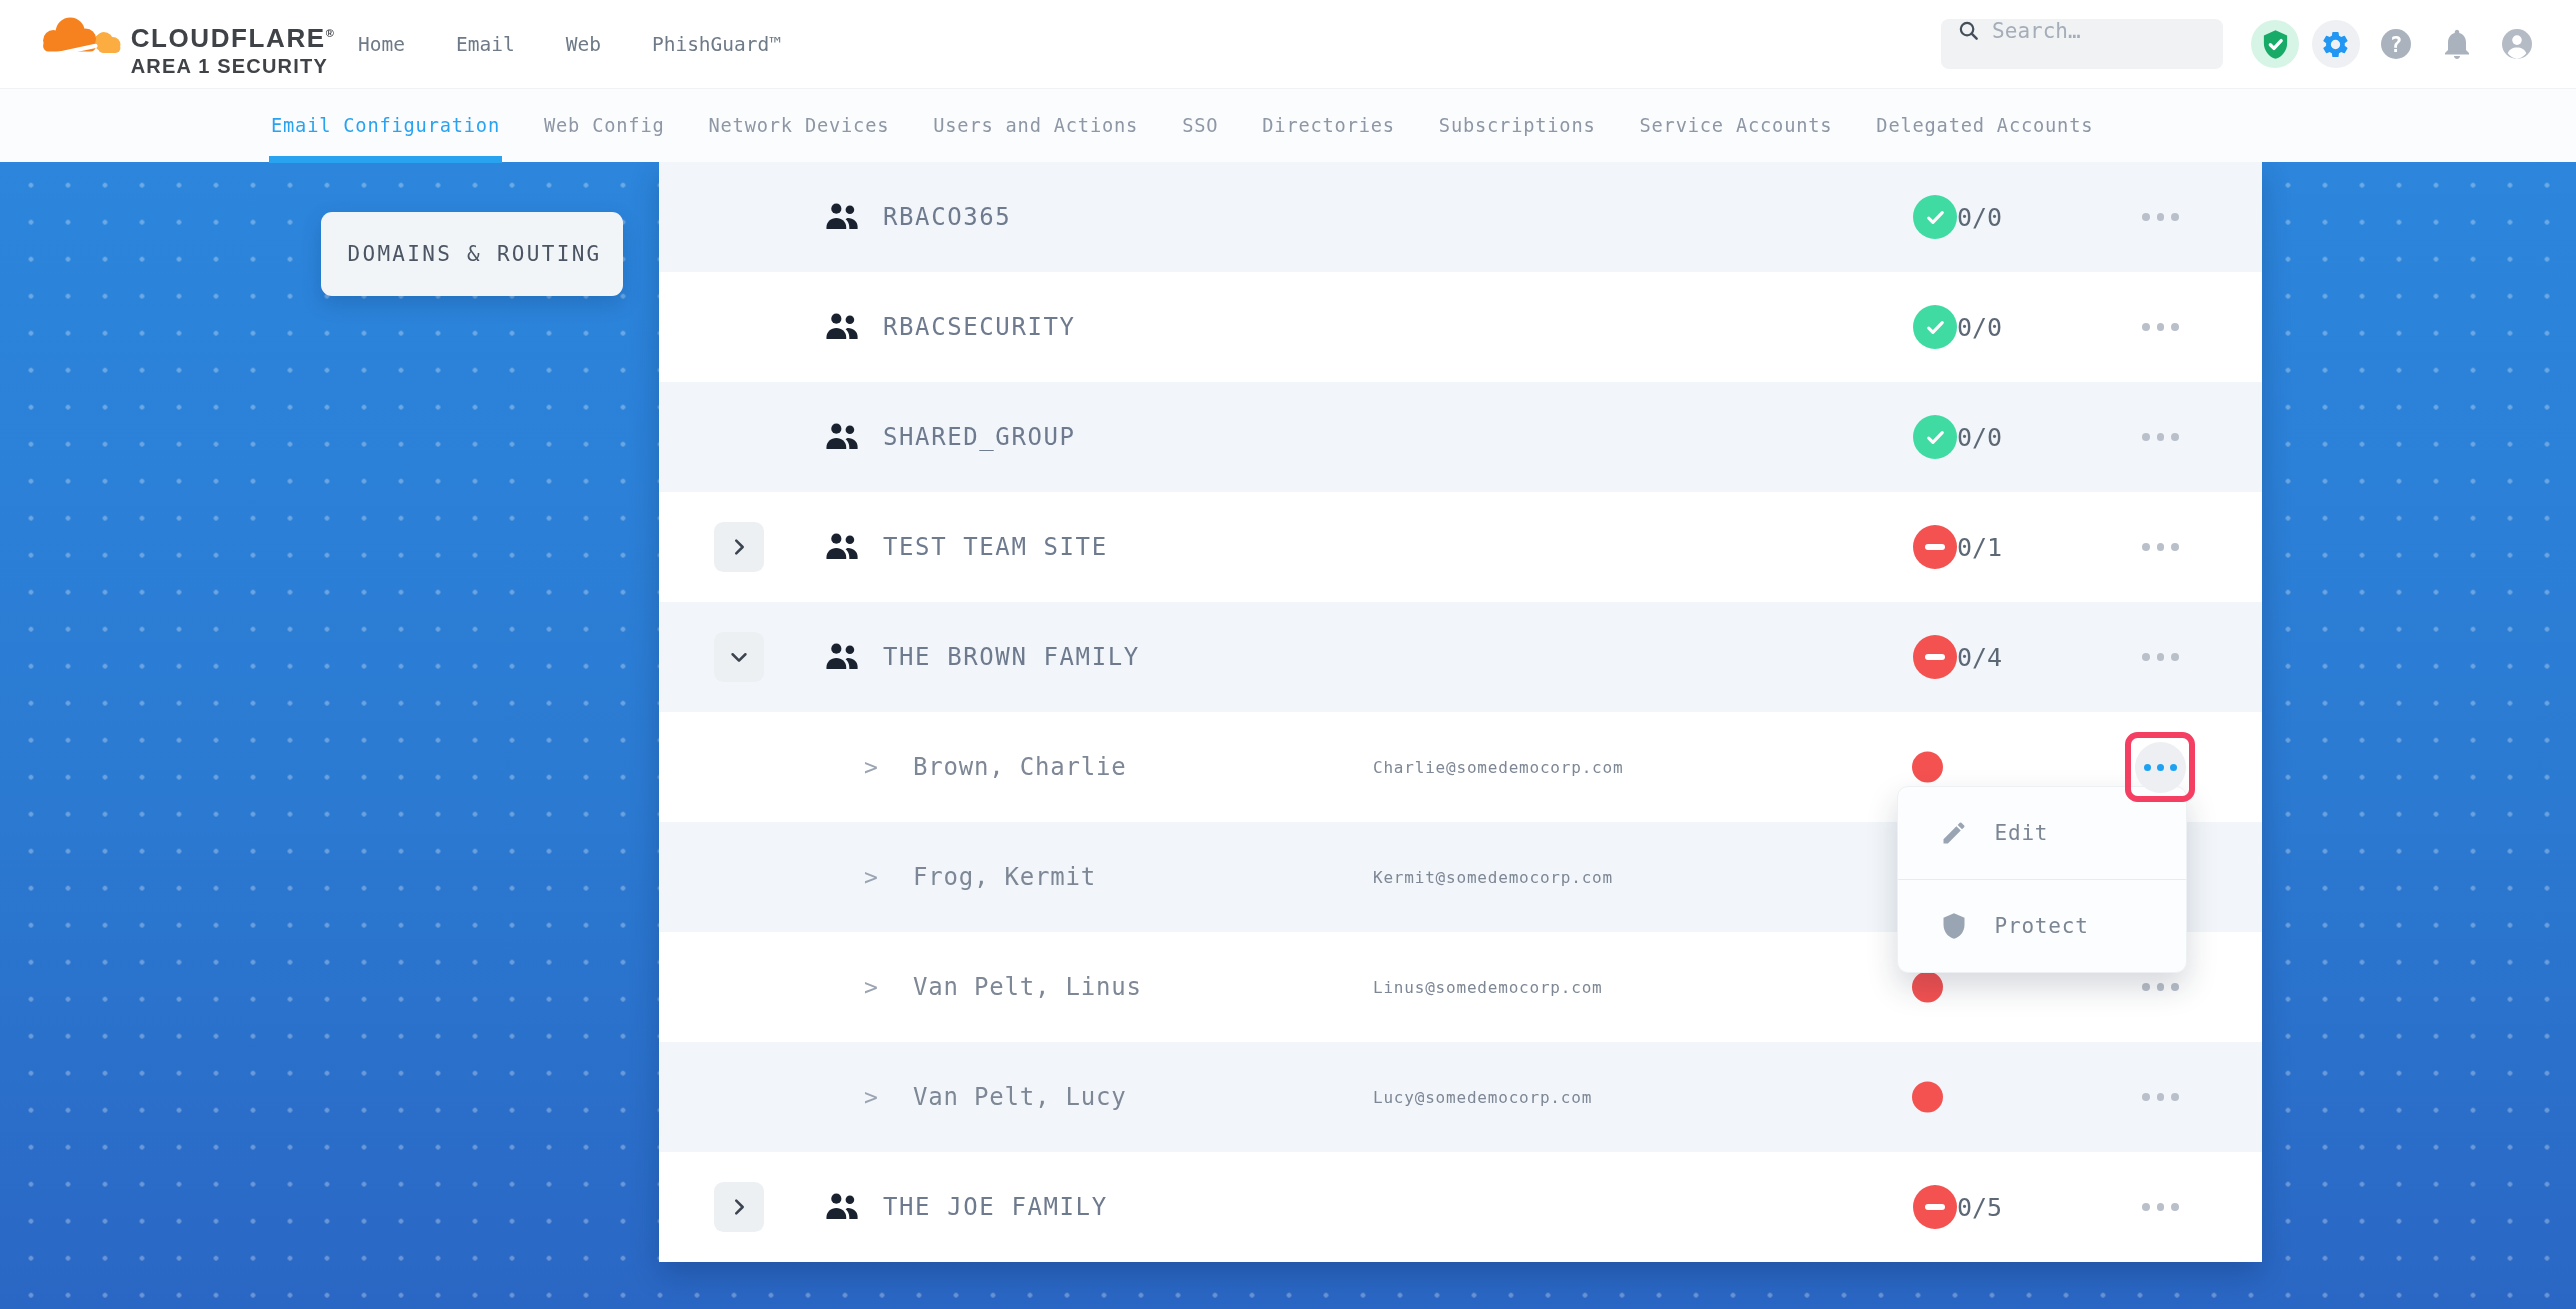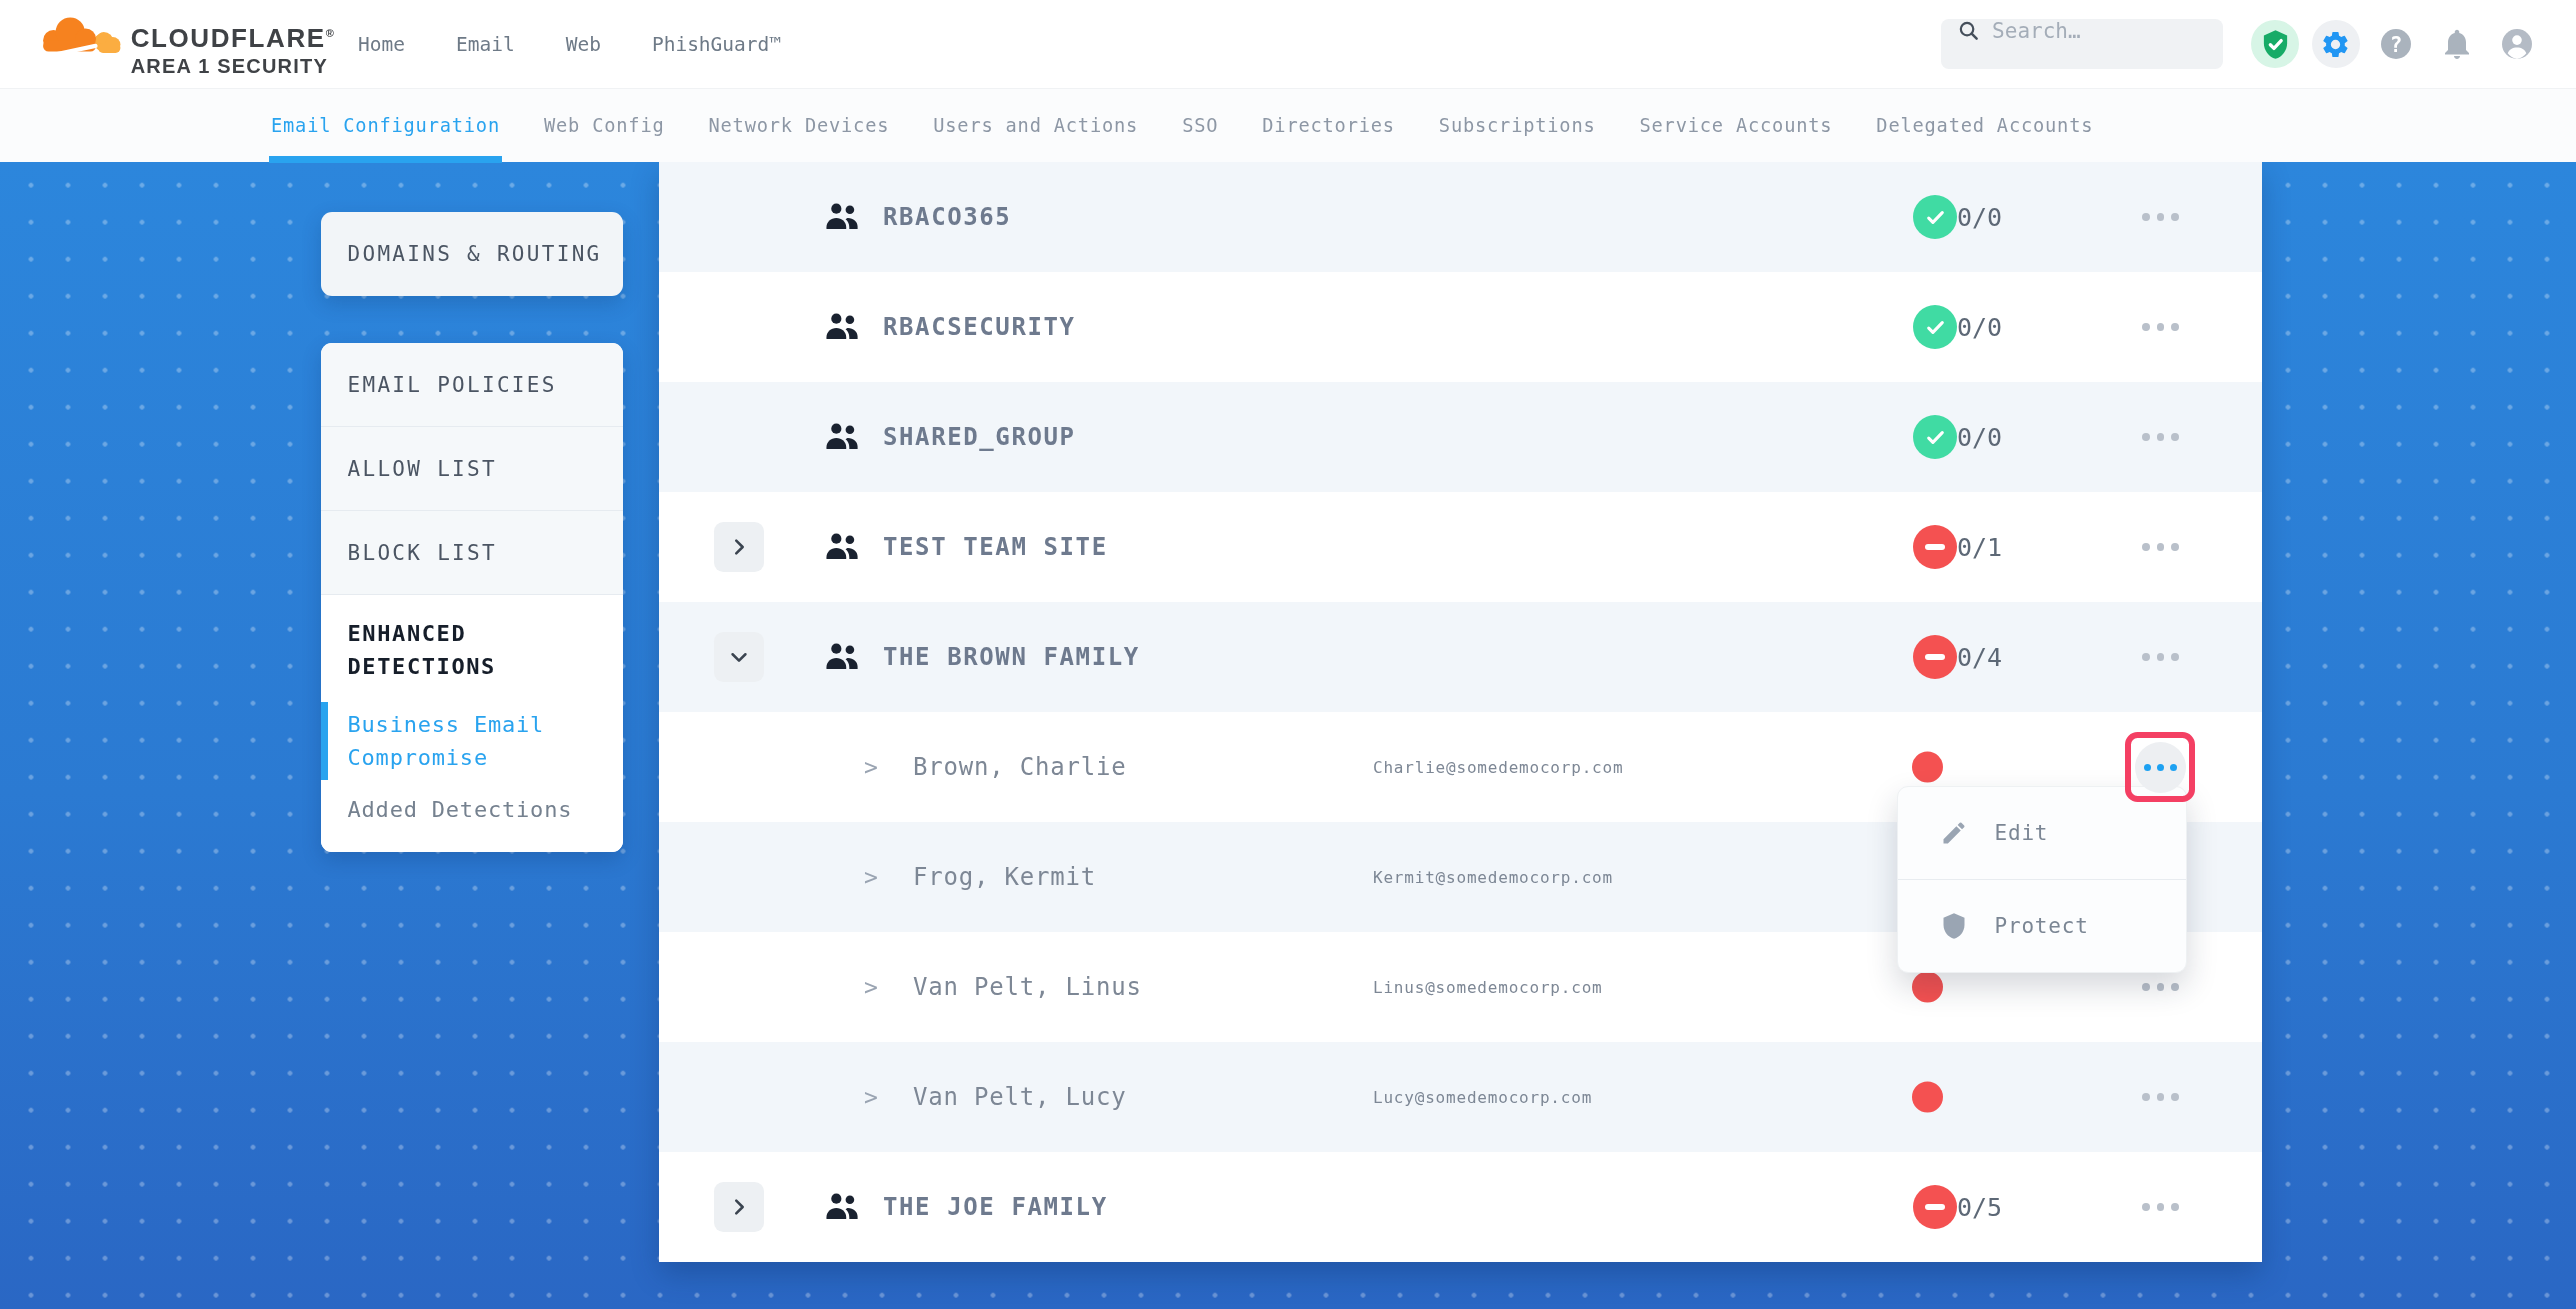--- a/index.html
+++ b/index.html
@@ -104,21 +104,21 @@
   .vc { position: absolute; top: 50%; transform: translateY(-50%); }
 
   .expander {
     left: 55px; width: 50px; height: 50px; border-radius: 9.3px; background: #edf0f3;
     display: flex; align-items: center; justify-content: center; border: none; cursor: pointer;
   }
   .expander svg { width: 22px; height: 22px; }
   .expander.expanded svg { transform: rotate(90deg); }
 
   .g-icon { left: 165px; width: 37px; height: 34px; }
-  .g-name { left: 224px; font-size: 24px; letter-spacing: 1.6px; color: #6e7a8e; white-space: nowrap; font-weight: bold; }
+  .g-name { left: 224px; font-size: 24px; letter-spacing: 1.6px; color: #6e7a8e; white-space: nowrap; }
   .m-prefix { left: 205px; font-size: 23px; color: #9aa4b2; }
   .m-name { left: 254px; font-size: 24px; letter-spacing: 0.8px; color: #7d8795; white-space: nowrap; }
   .m-email { left: 714px; font-size: 16px; letter-spacing: 0.8px; color: #7d8795; white-space: nowrap; }
 
   .status-circ {
     left: 1254px; width: 44px; height: 44px; border-radius: 50%;
     display: flex; align-items: center; justify-content: center;
   }
   .status-circ.ok { background: #40dba3; }
   .status-circ.blocked { background: #f45151; }
@@ -238,36 +238,20 @@
   <span class="tab">Service Accounts</span>
   <span class="tab">Delegated Accounts</span>
 </div>
 
 <div class="content">
 
   <div class="side-card card-top">
     <span class="side-label">DOMAINS &amp; ROUTING</span>
   </div>
 
-  <div class="side-card card-mid">
-    <div class="pol-item">
-      <span class="side-label">EMAIL POLICIES</span>
-    </div>
-    <div class="pol-item">
-      <span class="side-label">ALLOW LIST</span>
-    </div>
-    <div class="pol-item">
-      <span class="side-label">BLOCK LIST</span>
-    </div>
-    <div class="enh">
-      <div class="enh-title">ENHANCED DETECTIONS</div>
-      <div class="enh-link-active">Business Email Compromise</div>
-      <div class="enh-link">Added Detections</div>
-    </div>
-  </div>
 
 
   <div class="panel">
 
     <div class="row light">
       <svg class="vc g-icon" viewBox="0 0 24 20">
           <g fill="#1a2230">
             <circle cx="8" cy="4.6" r="3.3"></circle>
             <path d="M1.6 16.6c0-3.5 2.9-6 6.4-6s6.4 2.5 6.4 6v1.2H1.6z"></path>
             <circle cx="16.8" cy="5.3" r="2.8"></circle>

